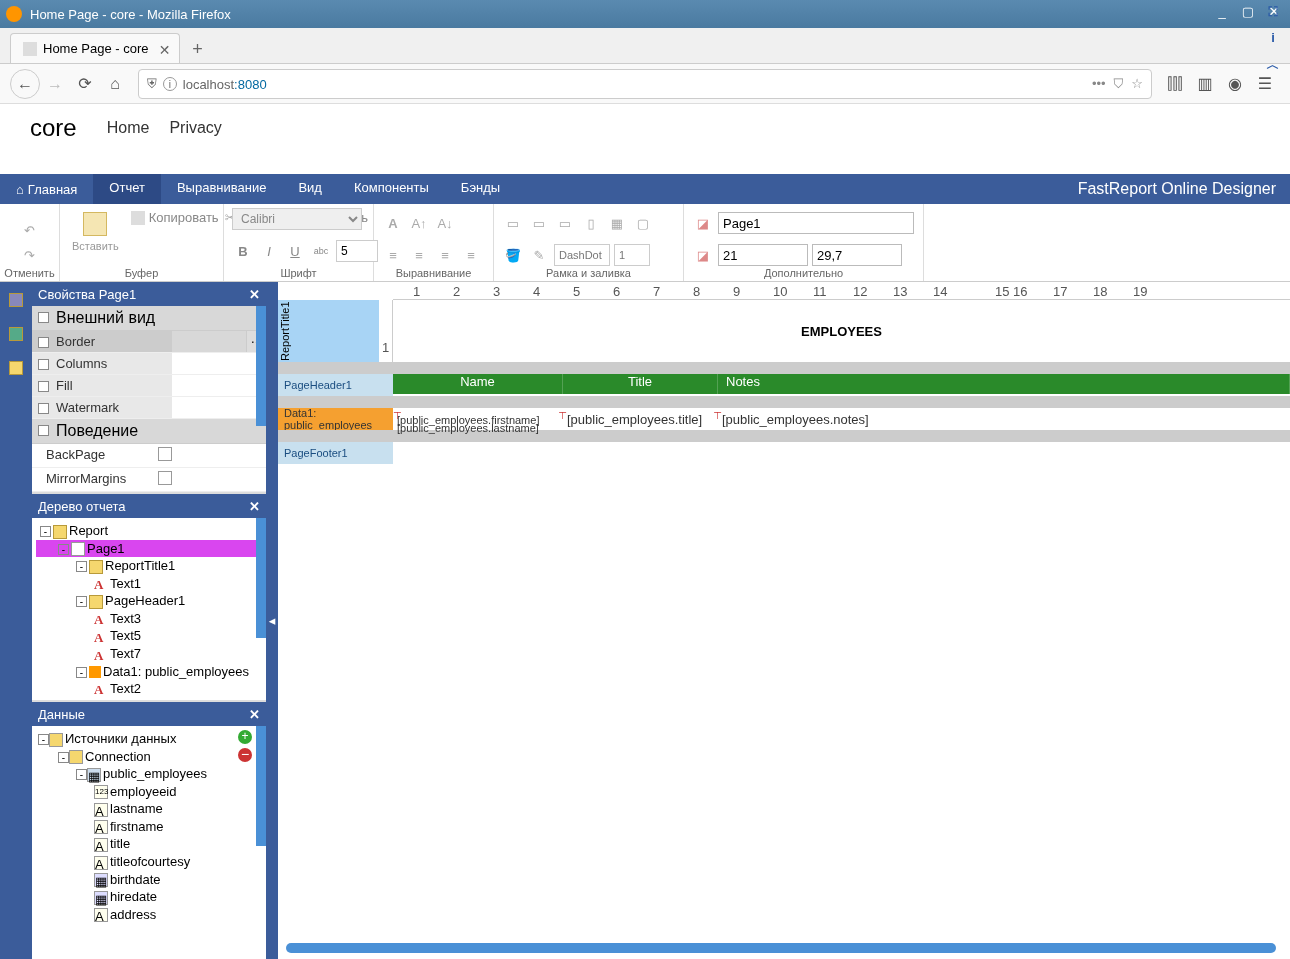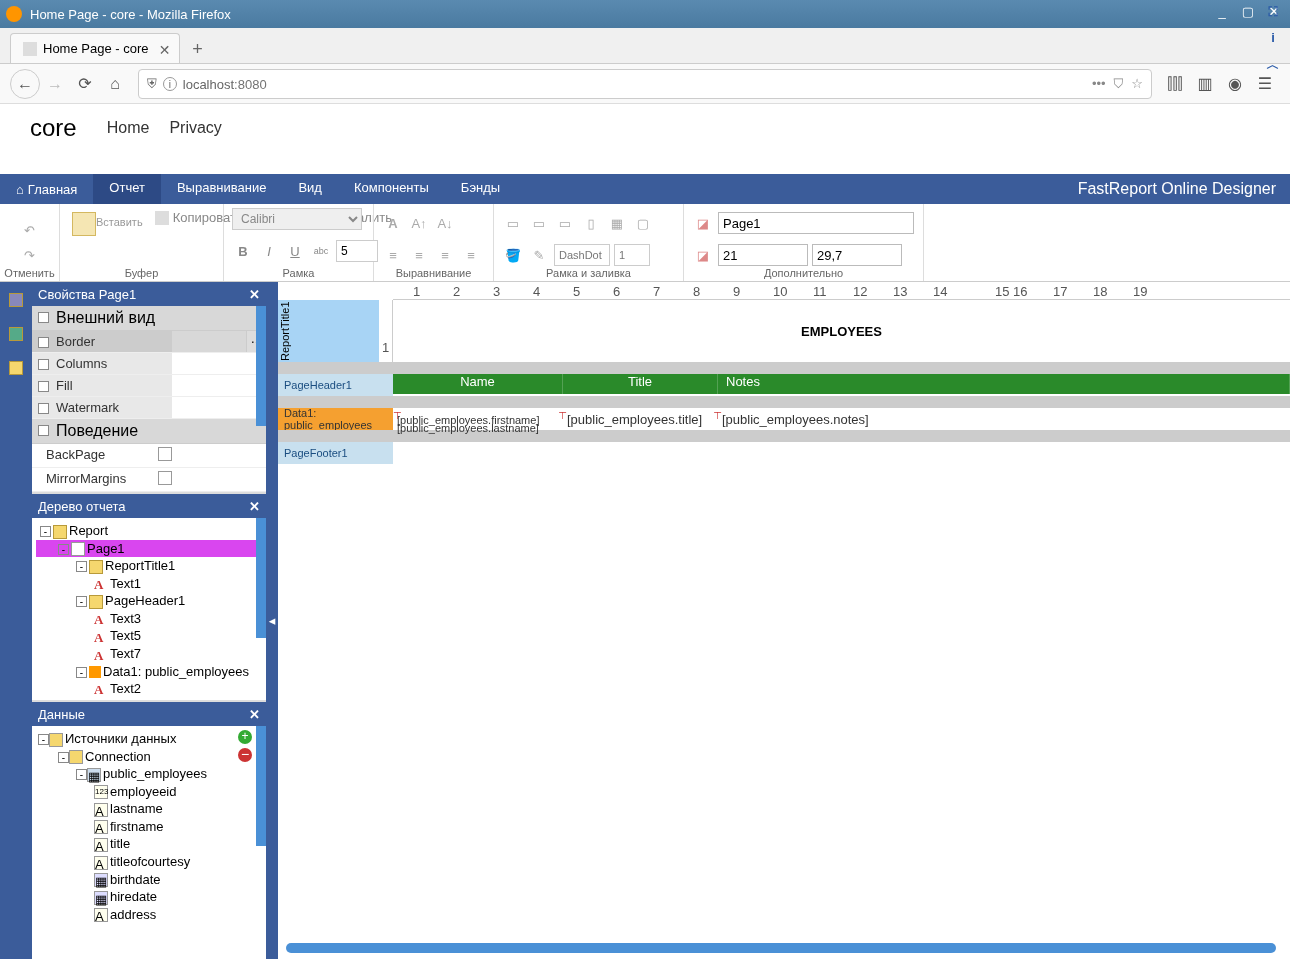--- a/index.html
+++ b/index.html
@@ -13,36 +13,36 @@
 .tab .favi{width:14px;height:14px;background:#ddd;margin-right:6px}
 .tab .close{position:absolute;right:8px;top:8px;font-size:14px;color:#666}
 .newtab{width:28px;height:28px;display:flex;align-items:center;justify-content:center;font-size:18px;color:#666;margin-left:4px}
 .navbar{height:40px;background:#f9f9f9;display:flex;align-items:center;padding:0 10px;border-bottom:1px solid #ddd}
 .nbtn{width:30px;height:30px;display:flex;align-items:center;justify-content:center;font-size:16px;color:#555;cursor:pointer;border-radius:4px}
 .nbtn.disabled{color:#bbb}
 .urlbar{flex:1;height:30px;border:1px solid #ccc;border-radius:4px;margin:0 8px;display:flex;align-items:center;padding:0 8px;background:#fff}
 .urlbar .shield{margin-right:6px;color:#666}
 .urlbar .info{margin-right:6px;color:#666;border:1px solid #999;border-radius:50%;width:14px;height:14px;font-size:10px;text-align:center;line-height:13px}
 .urlbar .url{flex:1;color:#666;font-size:14px}
-.urlbar .url .port{color:#737373}
+.urlbar .url .port{color:#0369a1}
 .page{background:#fff;height:calc(100% - 104px)}
 .sitehdr{height:48px;display:flex;align-items:center;padding:0 30px;border-bottom:0}
 .sitehdr .brand{font-size:24px;margin-right:30px}
 .sitehdr .nav{font-size:16px;margin-right:20px;color:#333;cursor:pointer}
 .designer{margin:22px 0 0 0;height:calc(100% - 70px)}
 .ribbon-tabs{height:30px;background:#3b5c9a;display:flex;align-items:stretch;color:#fff}
 .rtab{padding:6px 16px;cursor:pointer}
 .rtab.home{background:#3b5c9a;display:flex;align-items:center;gap:4px}
 .rtab.active{background:#2d4a85}
 .rbrand{margin-left:auto;padding:6px 14px;font-size:16px}
 .ribbon{height:78px;background:#fff;border-bottom:1px solid #ccc;display:flex}
 .rgroup{border-right:1px solid #ddd;padding:4px 8px;display:flex;flex-direction:column;position:relative}
 .rgroup .glabel{position:absolute;bottom:2px;left:0;right:0;text-align:center;font-size:11px;color:#666}
 .rgroup .gbody{flex:1;display:flex;gap:6px;align-items:flex-start}
-.bigbtn{display:flex;flex-direction:row;align-items:flex-start;padding:4px;cursor:pointer;color:#999}
+.bigbtn{display:flex;flex-direction:column;align-items:center;padding:4px;cursor:pointer;color:#999}
 .bigbtn .ic{width:24px;height:24px;background:#f5e6b3;border:1px solid #d4b860}
 .smbtn{display:flex;align-items:center;gap:4px;padding:2px;font-size:12px;color:#888;cursor:pointer}
 .smbtn .ic{width:14px;height:14px;background:#ddd}
 .fontsel{width:130px;height:22px;border:1px solid #ccc;padding:2px 4px;font-size:12px;color:#888}
 .sizesl{width:42px;height:22px;border:1px solid #ccc;padding:2px 4px;font-size:12px}
 .fmtrow{display:flex;gap:4px;margin-top:4px}
 .fmtbtn{width:22px;height:22px;border:1px solid transparent;display:flex;align-items:center;justify-content:center;font-size:13px;color:#888;cursor:pointer}
 .numinp{width:90px;height:22px;border:1px solid #bbb;padding:2px 4px}
 .textinp{width:196px;height:22px;border:1px solid #bbb;padding:2px 4px}
 .lineinp{width:56px;height:22px;border:1px solid #ccc;padding:2px 4px;font-size:11px;color:#777}
@@ -209,21 +209,21 @@
             <div class="fmtbtn">
                 <i>I</i>
               </div>
             <div class="fmtbtn">
                 <u>U</u>
               </div>
             <div class="fmtbtn" style="font-size:9px">abc</div>
             <input class="sizesl" value="5" style="">
           </div>
         </div>
-        <div class="glabel">Рамка</div>
+        <div class="glabel">Шрифт</div>
       </div>
       <div class="rgroup" style="width:120px">
         <div class="gbody" style="flex-direction:column">
           <div class="fmtrow">
             <div class="fmtbtn" style="color:#aaa">
                 <b>A</b>
               </div>
             <div class="fmtbtn" style="color:#aaa">A↑</div>
             <div class="fmtbtn" style="color:#aaa">A↓</div>
           </div>

